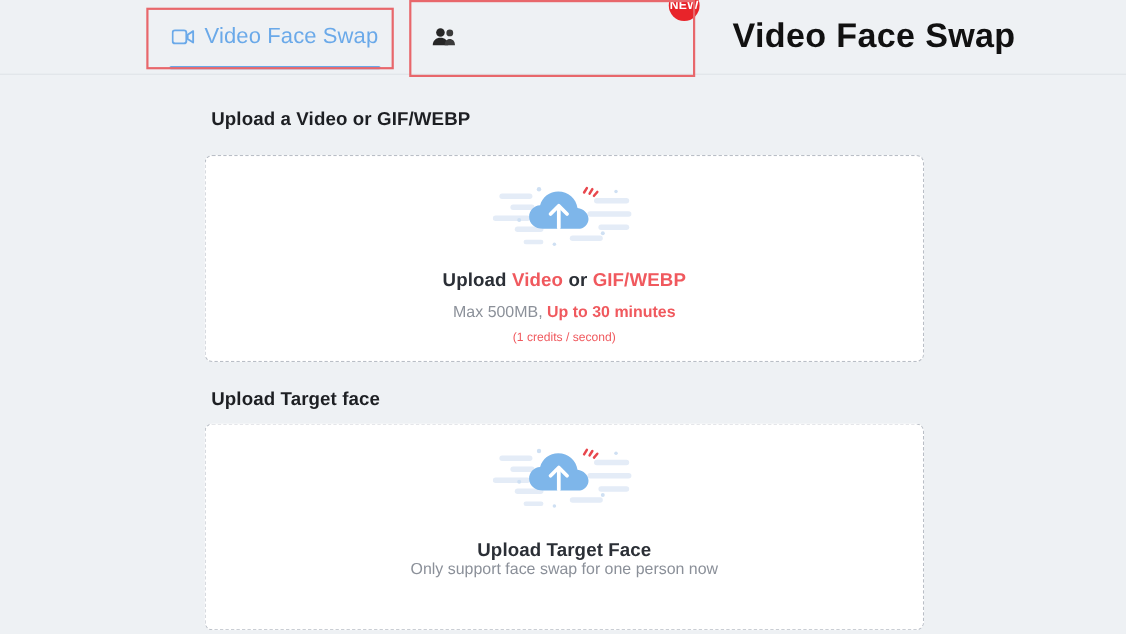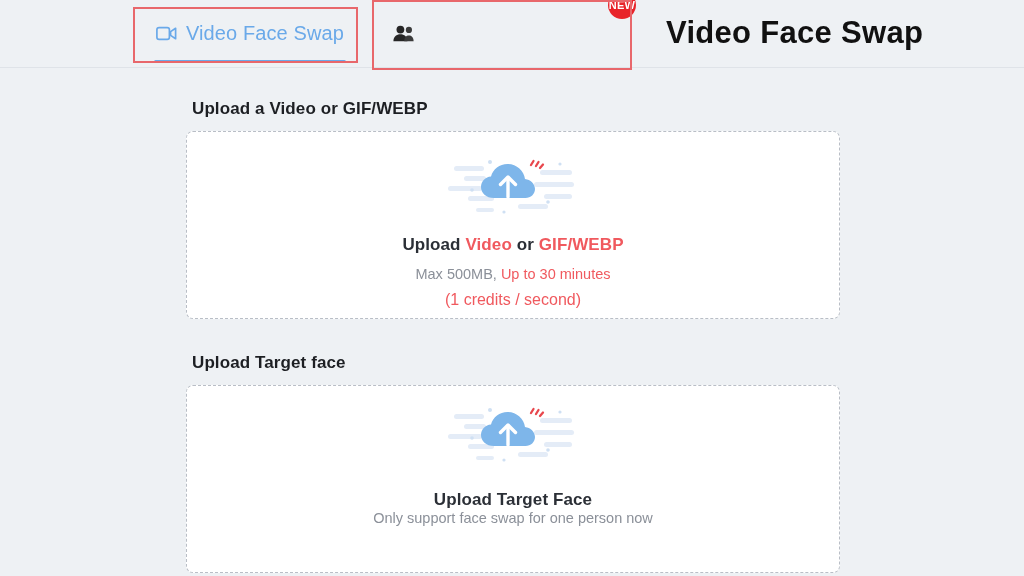--- a/index.html
+++ b/index.html
@@ -135,21 +135,21 @@
 
   .dropzone {
     position: absolute;
     left: 186px;
     width: 654px;
     background: #ffffff;
     border: 1px dashed #b9bec6;
     border-radius: 7px;
     box-sizing: border-box;
   }
-  #dropzone-video  { top: 63px;  height: 188px; }
+  #dropzone-video  { top: 73px;  height: 188px; }
   #dropzone-target { top: 317px; height: 188px; }
 
   .dz-inner {
     position: absolute;
     left: 0; right: 0;
     text-align: center;
   }
 
   
   .cloud-art {
@@ -164,23 +164,23 @@
     color: #2b2f36;
     font-weight: 600;
     letter-spacing: .1px;
   }
   .dz-line-1 .hl { color: #f0595e; }
   .dz-line-2 {
     font-size: 14.5px;
     color: #8b9099;
     margin-top: 11px;
   }
-  .dz-line-2 .hl { color: #f0595e; }
+  .dz-line-2 .hl { color: #f0595e; font-weight: bold; }
   .dz-line-3 {
-    font-size: 16px;
+    font-size: 11px;
     color: #f0595e;
     margin-top: 9px;
   }
   .dz-sub {
     font-size: 14.5px;
     color: #8b9099;
   }
 
   #dropzone-video .dz-inner  { top: 20px; }
   #dropzone-target .dz-inner { top: 14px; }

